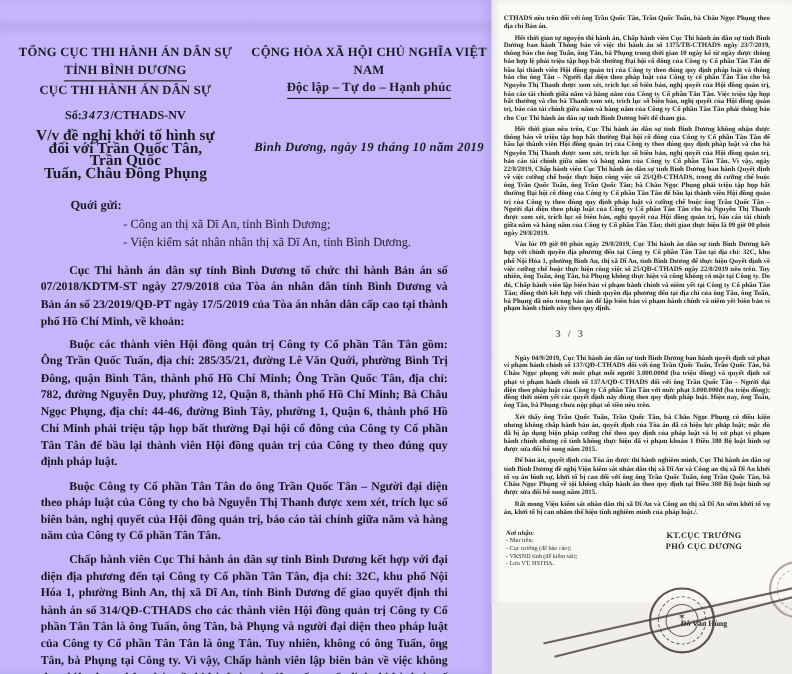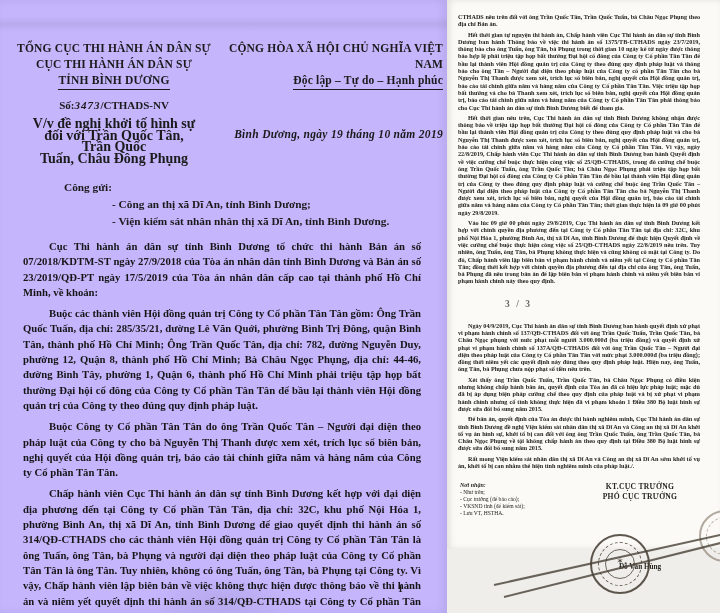--- a/index.html
+++ b/index.html
@@ -7,32 +7,32 @@
           font-family:"Liberation Serif","DejaVu Serif",serif;}
   
   .page-left{position:absolute;left:0;top:0;width:447px;height:613px;background:#c4b5fd;
              box-shadow:inset -4px 0 8px rgba(0,0,0,.07);z-index:1;color:#1b1b1b;}
   .scan-band{position:absolute;left:0;top:16px;width:447px;height:16px;
              background:linear-gradient(180deg,rgba(0,0,0,0) 0%,rgba(0,0,0,.06) 50%,rgba(0,0,0,0) 100%);}
   .smudge{position:absolute;left:150px;top:575px;width:140px;height:50px;
           background:radial-gradient(ellipse at center,rgba(0,0,0,.07),rgba(0,0,0,0) 70%);}
   .hdr{display:flex;padding-top:40px;}
   .hdr-left{width:228px;text-align:center;}
-  .hdr-right{flex:1;text-align:right;padding-right:4px;}
+  .hdr-right{flex:1;text-align:center;padding-right:4px;}
   .h-bold{font-weight:700;font-size:11.5px;line-height:16px;letter-spacing:.2px;}
   .u{display:inline-block;border-bottom:1.6px solid #1b1b1b;padding-bottom:1px;}
   .doc-no{margin-top:9px;font-weight:700;font-size:11px;}
   .hand{font-style:italic;letter-spacing:1px;}
   .subject{margin-top:7px;font-size:14px;line-height:11.5px;font-weight:600;width:170px;margin-left:29px;}
   .date-line{margin-top:38px;font-style:italic;font-size:11.5px;font-weight:600;letter-spacing:.3px;}
   .kinhgui{margin:17px 0 0 64px;font-weight:700;font-size:11.3px;}
-  .recips{margin:3px 0 0 112px;font-weight:700;font-size:11.3px;line-height:16.5px;}
+  .recips{margin:3px 0 0 112px;font-weight:400;font-size:11.3px;line-height:16.5px;}
   .body{margin-top:10px;padding:0 26px 0 23px;text-align:justify;font-size:10.7px;
         font-weight:700;line-height:15.3px;color:#161616;}
-  .body p{margin:6px 0;text-indent:26px;}
+  .body p{margin:6px 14px;text-indent:26px;}
   .pagenum{position:absolute;left:398px;top:584px;font-size:9.5px;font-weight:700;}
   
   .col-right{position:absolute;left:447px;top:0;width:273px;height:549px;background:#fbfaf6;
              z-index:2;box-shadow:inset 3px 0 6px rgba(0,0,0,.10);color:#26241f;}
   .frag{padding:10px 20px 0 11px;text-align:justify;font-size:6.2px;line-height:7.3px;font-weight:600;}
   .frag p{margin:3px 0;text-indent:10px;}
   .marker{margin:14px 0 0 58px;font-size:9.5px;color:#6d6a64;letter-spacing:2px;font-weight:600;}
   .footer{display:flex;padding:10px 8px 0 13px;}
   .noi-nhan{width:108px;font-size:5.6px;line-height:7px;}
   .noi-nhan .lbl{font-weight:700;font-style:italic;font-size:6px;}
@@ -67,37 +67,37 @@
     <div class="star">✶</div>
   </div>
 
   <div class="page-left">
     <div class="scan-band"></div>
     <div class="smudge"></div>
 
     <div class="hdr">
       <div class="hdr-left">
         <div class="h-bold">TỔNG CỤC THI HÀNH ÁN DÂN SỰ</div>
+        <div class="h-bold"><span class="u">TỈNH BÌNH DƯƠNG</span></div>
         <div class="h-bold">CỤC THI HÀNH ÁN DÂN SỰ</div>
-        <div class="h-bold"><span class="u">TỈNH BÌNH DƯƠNG</span></div>
         <div class="doc-no"><span>Số:</span><span class="hand">3473</span><span>/CTHADS-NV</span></div>
         <div class="subject">
           <div>V/v đề nghị khởi tố hình sự</div>
           <div>đối với Trần Quốc Tân, Trần Quốc</div>
           <div>Tuấn, Châu Đông Phụng</div>
         </div>
       </div>
       <div class="hdr-right">
         <div class="h-bold">CỘNG HÒA XÃ HỘI CHỦ NGHĨA VIỆT NAM</div>
         <div class="h-bold"><span class="u">Độc lập – Tự do – Hạnh phúc</span></div>
         <div class="date-line">Bình Dương, ngày 19 tháng 10 năm 2019</div>
       </div>
     </div>
 
-    <div class="kinhgui">Công gửi:</div>
+    <div class="kinhgui">Quới gửi:</div>
     <div class="recips">
       <div>- Công an thị xã Dĩ An, tỉnh Bình Dương;</div>
       <div>- Viện kiểm sát nhân nhân thị xã Dĩ An, tỉnh Bình Dương.</div>
     </div>
 
     <div class="body">
       <p>Cục Thi hành án dân sự tỉnh Bình Dương tổ chức thi hành Bản án số 07/2018/KDTM-ST ngày 27/9/2018 của Tòa án nhân dân tỉnh Bình Dương và Bản án số 23/2019/QĐ-PT ngày 17/5/2019 của Tòa án nhân dân cấp cao tại thành phố Hồ Chí Minh, về khoản:</p>
       <p>Buộc các thành viên Hội đồng quản trị Công ty Cổ phần Tân Tân gồm: Ông Trần Quốc Tuấn, địa chỉ: 285/35/21, đường Lê Văn Quới, phường Bình Trị Đông, quận Bình Tân, thành phố Hồ Chí Minh; Ông Trần Quốc Tân, địa chỉ: 782, đường Nguyễn Duy, phường 12, Quận 8, thành phố Hồ Chí Minh; Bà Châu Ngọc Phụng, địa chỉ: 44-46, đường Bình Tây, phường 1, Quận 6, thành phố Hồ Chí Minh phải triệu tập họp bất thường Đại hội cổ đông của Công ty Cổ phần Tân Tân để bầu lại thành viên Hội đồng quản trị của Công ty theo đúng quy định pháp luật.</p>
       <p>Buộc Công ty Cổ phần Tân Tân do ông Trần Quốc Tân – Người đại diện theo pháp luật của Công ty cho bà Nguyễn Thị Thanh được xem xét, trích lục sổ biên bản, nghị quyết của Hội đồng quản trị, báo cáo tài chính giữa năm và hàng năm của Công ty Cổ phần Tân Tân.</p>
       <p>Chấp hành viên Cục Thi hành án dân sự tỉnh Bình Dương kết hợp với đại diện địa phương đến tại Công ty Cổ phần Tân Tân, địa chỉ: 32C, khu phố Nội Hóa 1, phường Bình An, thị xã Dĩ An, tỉnh Bình Dương để giao quyết định thi hành án số 314/QĐ-CTHADS cho các thành viên Hội đồng quản trị Công ty Cổ phần Tân Tân là ông Tuấn, ông Tân, bà Phụng và người đại diện theo pháp luật của Công ty Cổ phần Tân Tân là ông Tân. Tuy nhiên, không có ông Tuấn, ông Tân, bà Phụng tại Công ty. Vì vậy, Chấp hành viên lập biên bản về việc không thực hiện được thông báo về thi hành án và niêm yết quyết định thi hành án số 314/QĐ-CTHADS tại Công ty Cổ phần Tân Tân theo quy định.</p>
@@ -128,21 +128,21 @@
     <div class="footer">
       <div class="noi-nhan">
         <div class="lbl">Nơi nhận:</div>
         <div>- Như trên;</div>
         <div>- Cục trưởng (để báo cáo);</div>
         <div>- VKSND tỉnh (để kiểm sát);</div>
         <div>- Lưu VT, HSTHA.</div>
       </div>
       <div class="sign-block">
         <div class="sign-title">KT.CỤC TRƯỞNG</div>
-        <div class="sign-title">PHÓ CỤC TRƯỞNG</div>
+        <div class="sign-title">PHÓ CỤC DƯƠNG</div>
         <div class="sign-space"></div>
         <div class="sign-name">Đỗ Văn Hùng</div>
       </div>
     </div>
   </div>
 
   <div class="seal seal-dark">
     <div class="r2"></div>
     <div class="r3"></div>
     <div class="star">✶</div>

